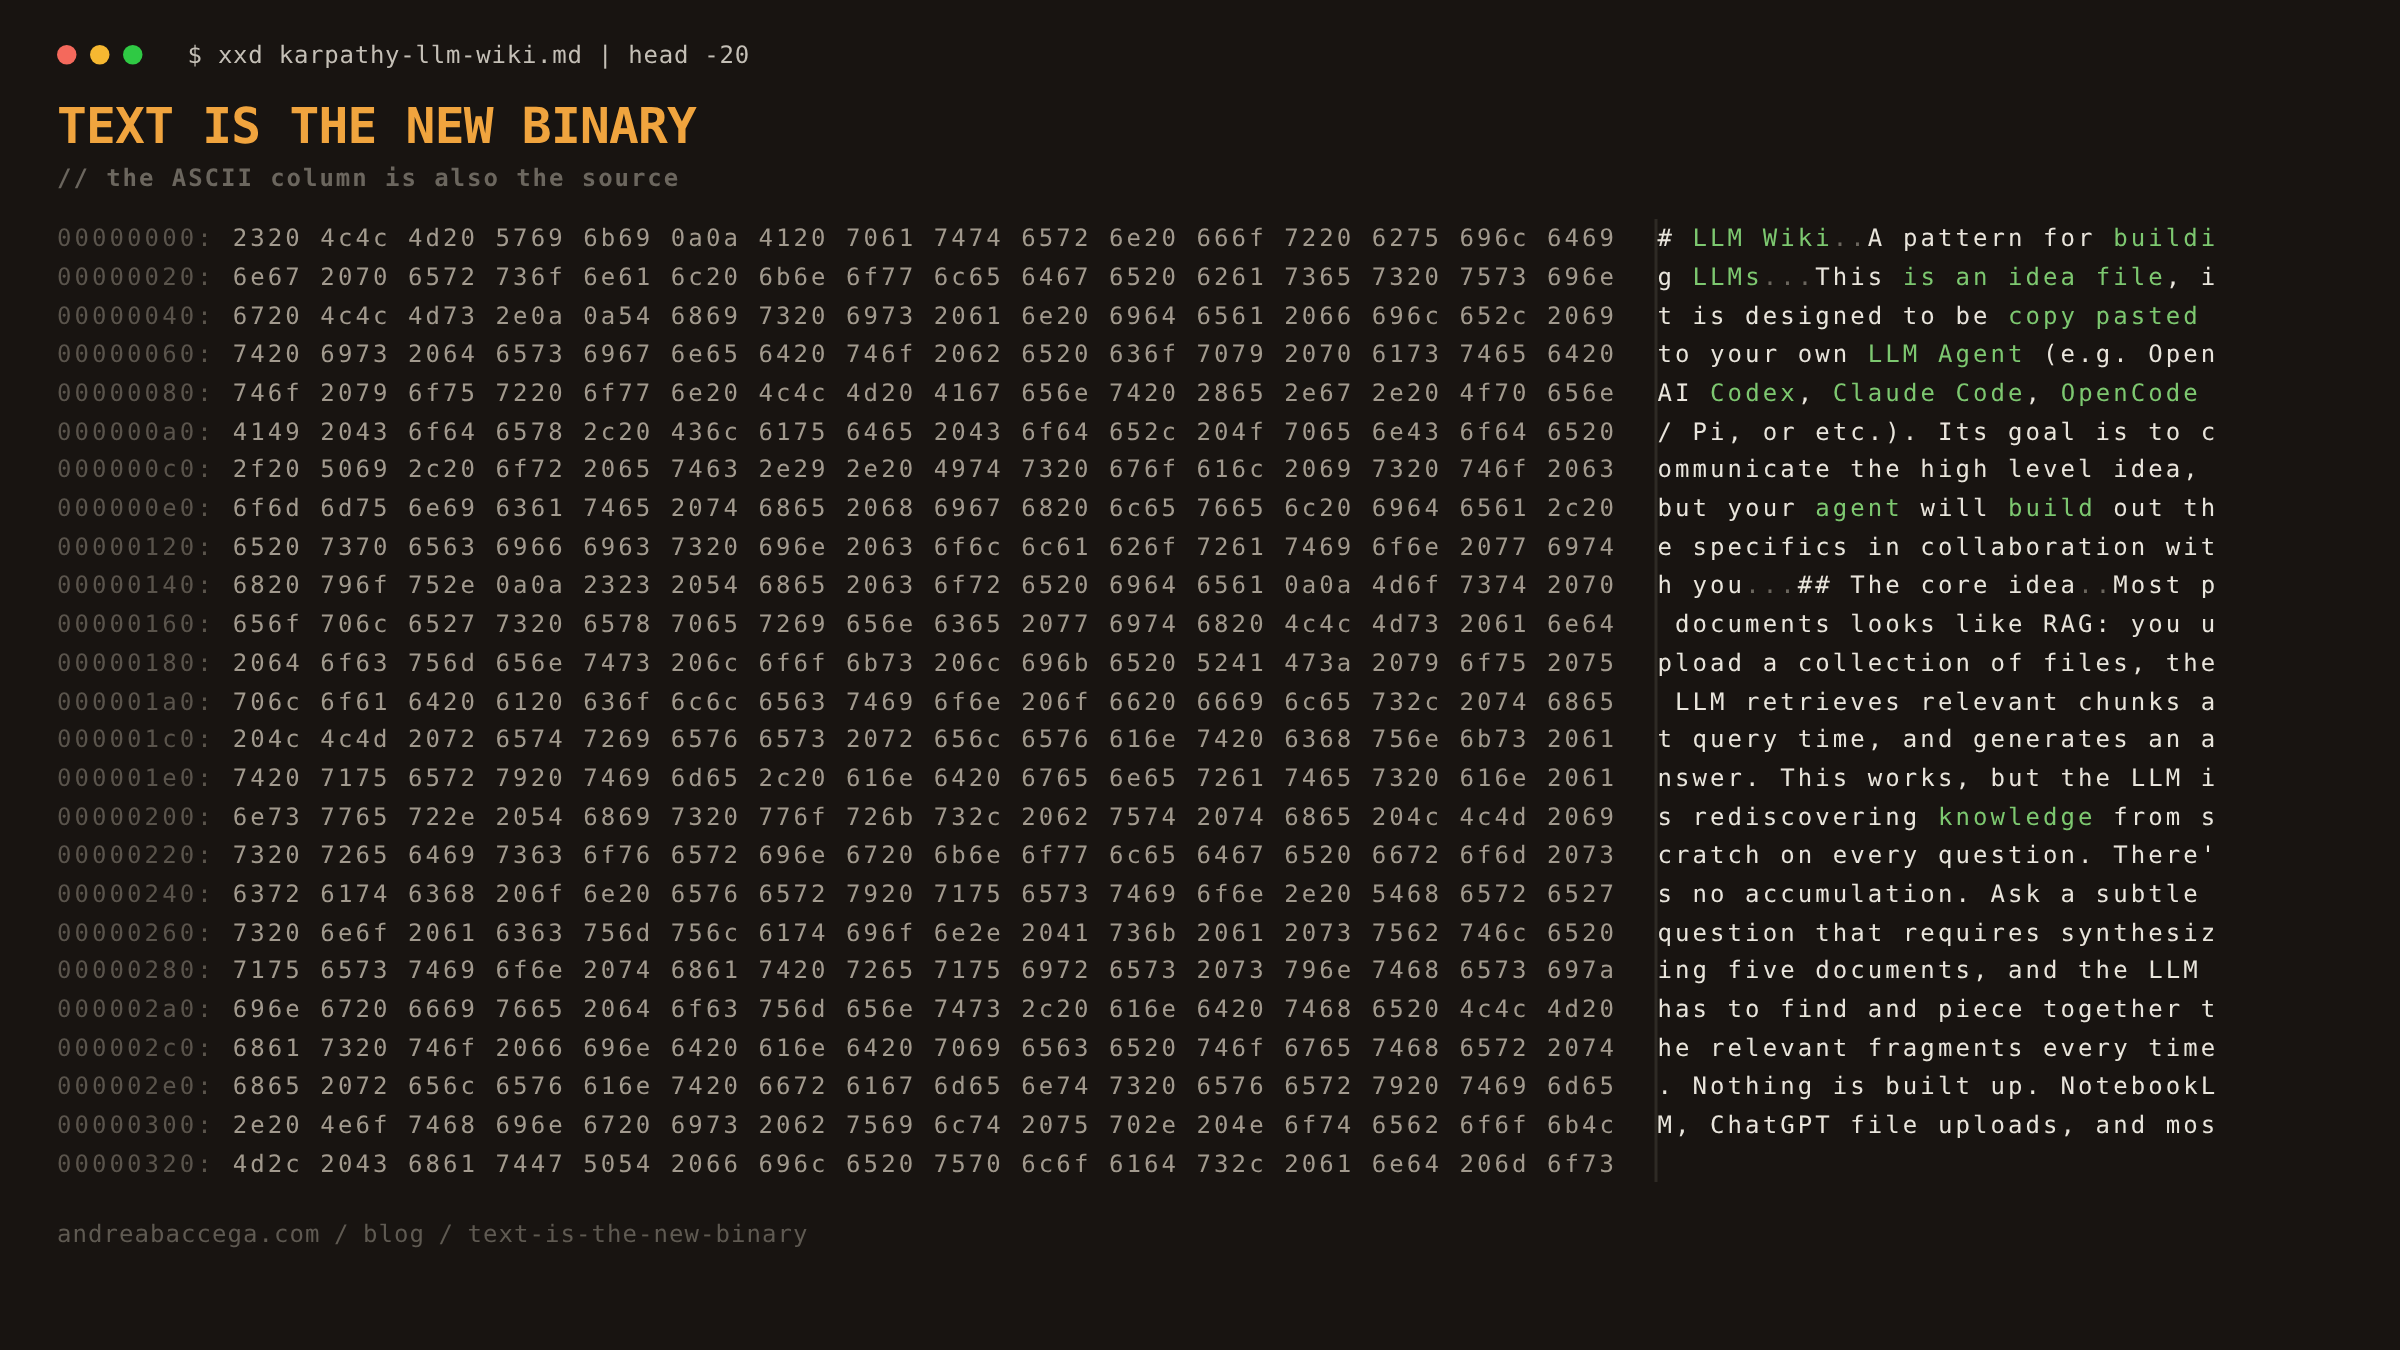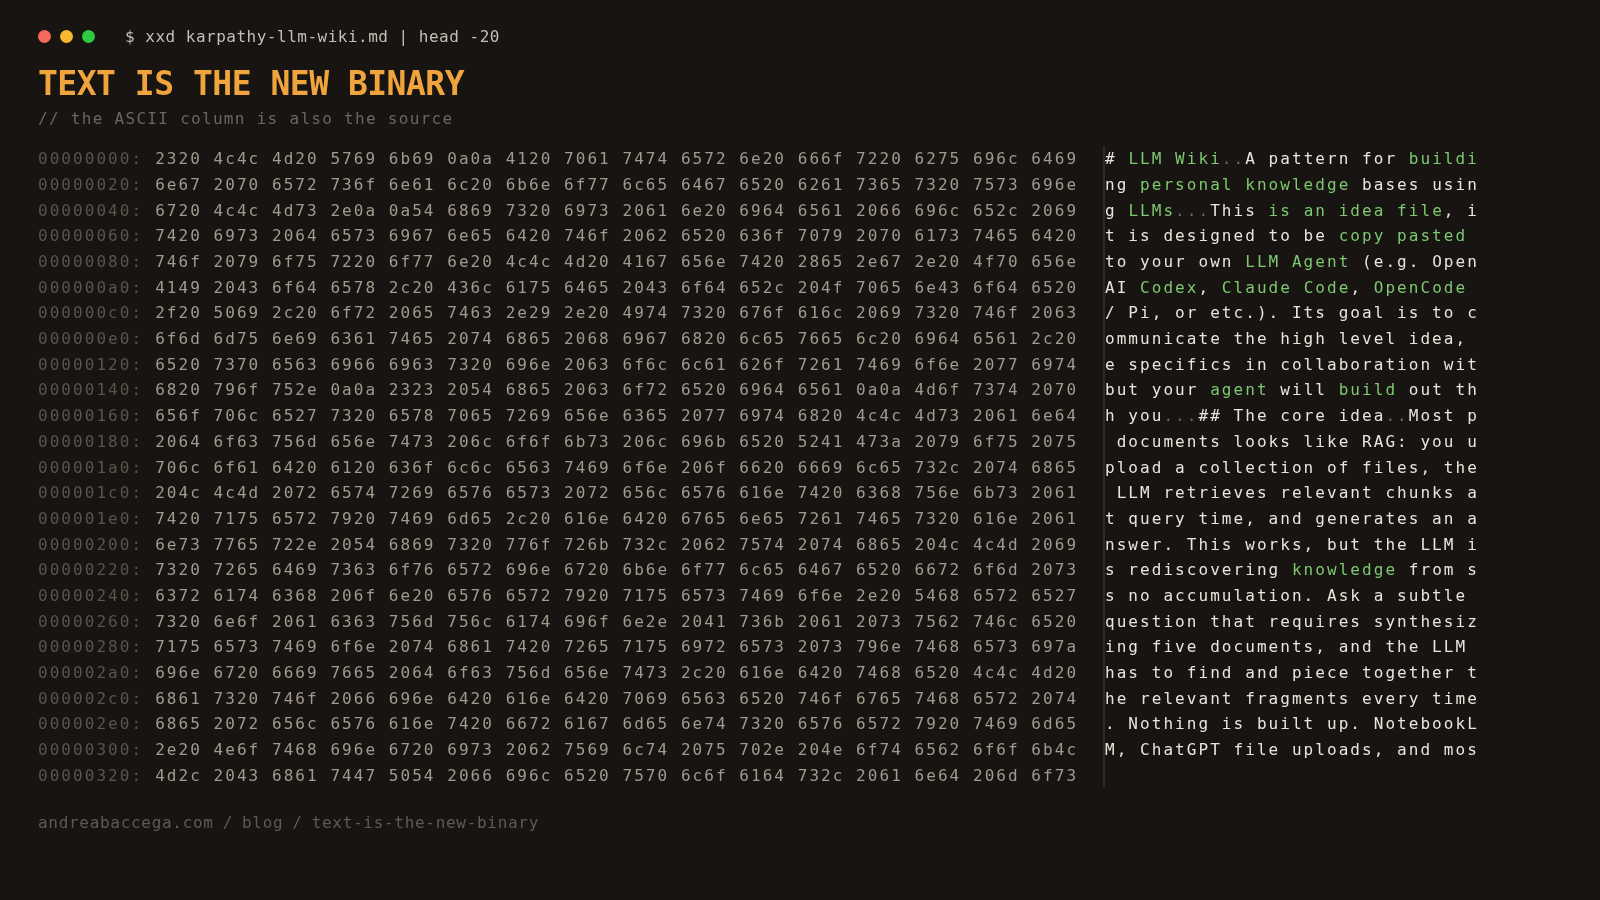--- a/index.html
+++ b/index.html
@@ -18,21 +18,21 @@
     margin-left: 30px; font-size: 16px; letter-spacing: 0.5px;
     color: var(--command, #c4bfb6); white-space: pre;
   }
 
   .title {
     margin: 20px 0 0 38px; font-size: 33px; font-weight: 700;
     letter-spacing: -0.5px; color: var(--title, #f0a43e); line-height: 1.1;
   }
   .subtitle {
     margin: 7px 0 0 38px; font-size: 16px; letter-spacing: 1.3px;
-    color: var(--subtitle, #6b665e); white-space: pre;
+    color: var(--subtitle, #6b665e); white-space: pre; font-weight: bold;
   }
 
   .dump { display: flex; margin: 18px 0 0 38px; justify-content: space-between; }
   .hex-pane { width: 1065px; flex: 0 0 auto; }
   .ascii-pane { border-left: 2px solid var(--divider, #2e2a25); }
 
   .hex-row, .ascii-line {
     height: 25.7px; line-height: 25.7px; font-size: 16px;
     letter-spacing: 2.05px; white-space: pre;
   }
@@ -89,36 +89,36 @@
         <div class="hex-row"><span class="offset">00000260:</span><span class="bytes">7320 6e6f 2061 6363 756d 756c 6174 696f 6e2e 2041 736b 2061 2073 7562 746c 6520</span></div>
         <div class="hex-row"><span class="offset">00000280:</span><span class="bytes">7175 6573 7469 6f6e 2074 6861 7420 7265 7175 6972 6573 2073 796e 7468 6573 697a</span></div>
         <div class="hex-row"><span class="offset">000002a0:</span><span class="bytes">696e 6720 6669 7665 2064 6f63 756d 656e 7473 2c20 616e 6420 7468 6520 4c4c 4d20</span></div>
         <div class="hex-row"><span class="offset">000002c0:</span><span class="bytes">6861 7320 746f 2066 696e 6420 616e 6420 7069 6563 6520 746f 6765 7468 6572 2074</span></div>
         <div class="hex-row"><span class="offset">000002e0:</span><span class="bytes">6865 2072 656c 6576 616e 7420 6672 6167 6d65 6e74 7320 6576 6572 7920 7469 6d65</span></div>
         <div class="hex-row"><span class="offset">00000300:</span><span class="bytes">2e20 4e6f 7468 696e 6720 6973 2062 7569 6c74 2075 702e 204e 6f74 6562 6f6f 6b4c</span></div>
         <div class="hex-row"><span class="offset">00000320:</span><span class="bytes">4d2c 2043 6861 7447 5054 2066 696c 6520 7570 6c6f 6164 732c 2061 6e64 206d 6f73</span></div>
       </div>
     <div class="ascii-pane">
         <div class="ascii-line"><span class="seg plain"># </span><span class="seg green">LLM Wiki</span><span class="seg dim">..</span><span class="seg plain">A pattern for </span><span class="seg green">buildi</span></div>
-        <div class="ascii-line"><span class="seg plain">ng </span><span class="seg green">personal knowledge</span><span class="seg plain"> bases usin</span></div>
         <div class="ascii-line"><span class="seg plain">g </span><span class="seg green">LLMs</span><span class="seg dim">...</span><span class="seg plain">This </span><span class="seg green">is an idea file</span><span class="seg plain">, i</span></div>
         <div class="ascii-line"><span class="seg plain">t is designed to be </span><span class="seg green">copy pasted</span><span class="seg plain"> </span></div>
         <div class="ascii-line"><span class="seg plain">to your own </span><span class="seg green">LLM Agent</span><span class="seg plain"> (e.g. Open</span></div>
         <div class="ascii-line"><span class="seg plain">AI </span><span class="seg green">Codex</span><span class="seg plain">, </span><span class="seg green">Claude Code</span><span class="seg plain">, </span><span class="seg green">OpenCode</span><span class="seg plain"> </span></div>
         <div class="ascii-line"><span class="seg plain">/ Pi, or etc.). Its goal is to c</span></div>
         <div class="ascii-line"><span class="seg plain">ommunicate the high level idea, </span></div>
+        <div class="ascii-line"><span class="seg plain">but your </span><span class="seg green">agent</span><span class="seg plain"> will </span><span class="seg green">build</span><span class="seg plain"> out th</span></div>
         <div class="ascii-line"><span class="seg plain">e specifics in collaboration wit</span></div>
-        <div class="ascii-line"><span class="seg plain">but your </span><span class="seg green">agent</span><span class="seg plain"> will </span><span class="seg green">build</span><span class="seg plain"> out th</span></div>
         <div class="ascii-line"><span class="seg plain">h you</span><span class="seg dim">...</span><span class="seg plain">## The core idea</span><span class="seg dim">..</span><span class="seg plain">Most p</span></div>
         <div class="ascii-line"><span class="seg plain"> documents looks like RAG: you u</span></div>
         <div class="ascii-line"><span class="seg plain">pload a collection of files, the</span></div>
         <div class="ascii-line"><span class="seg plain"> LLM retrieves relevant chunks a</span></div>
         <div class="ascii-line"><span class="seg plain">t query time, and generates an a</span></div>
         <div class="ascii-line"><span class="seg plain">nswer. This works, but the LLM i</span></div>
         <div class="ascii-line"><span class="seg plain">s rediscovering </span><span class="seg green">knowledge</span><span class="seg plain"> from s</span></div>
+        <div class="ascii-line"><span class="seg plain">cratch on every question. There'</span></div>
         <div class="ascii-line"><span class="seg plain">s no accumulation. Ask a subtle </span></div>
         <div class="ascii-line"><span class="seg plain">question that requires synthesiz</span></div>
         <div class="ascii-line"><span class="seg plain">ing five documents, and the LLM </span></div>
         <div class="ascii-line"><span class="seg plain">has to find and piece together t</span></div>
         <div class="ascii-line"><span class="seg plain">he relevant fragments every time</span></div>
         <div class="ascii-line"><span class="seg plain">. Nothing is built up. NotebookL</span></div>
         <div class="ascii-line"><span class="seg plain">M, ChatGPT file uploads, and mos</span></div>
       </div>
   </div>
 

